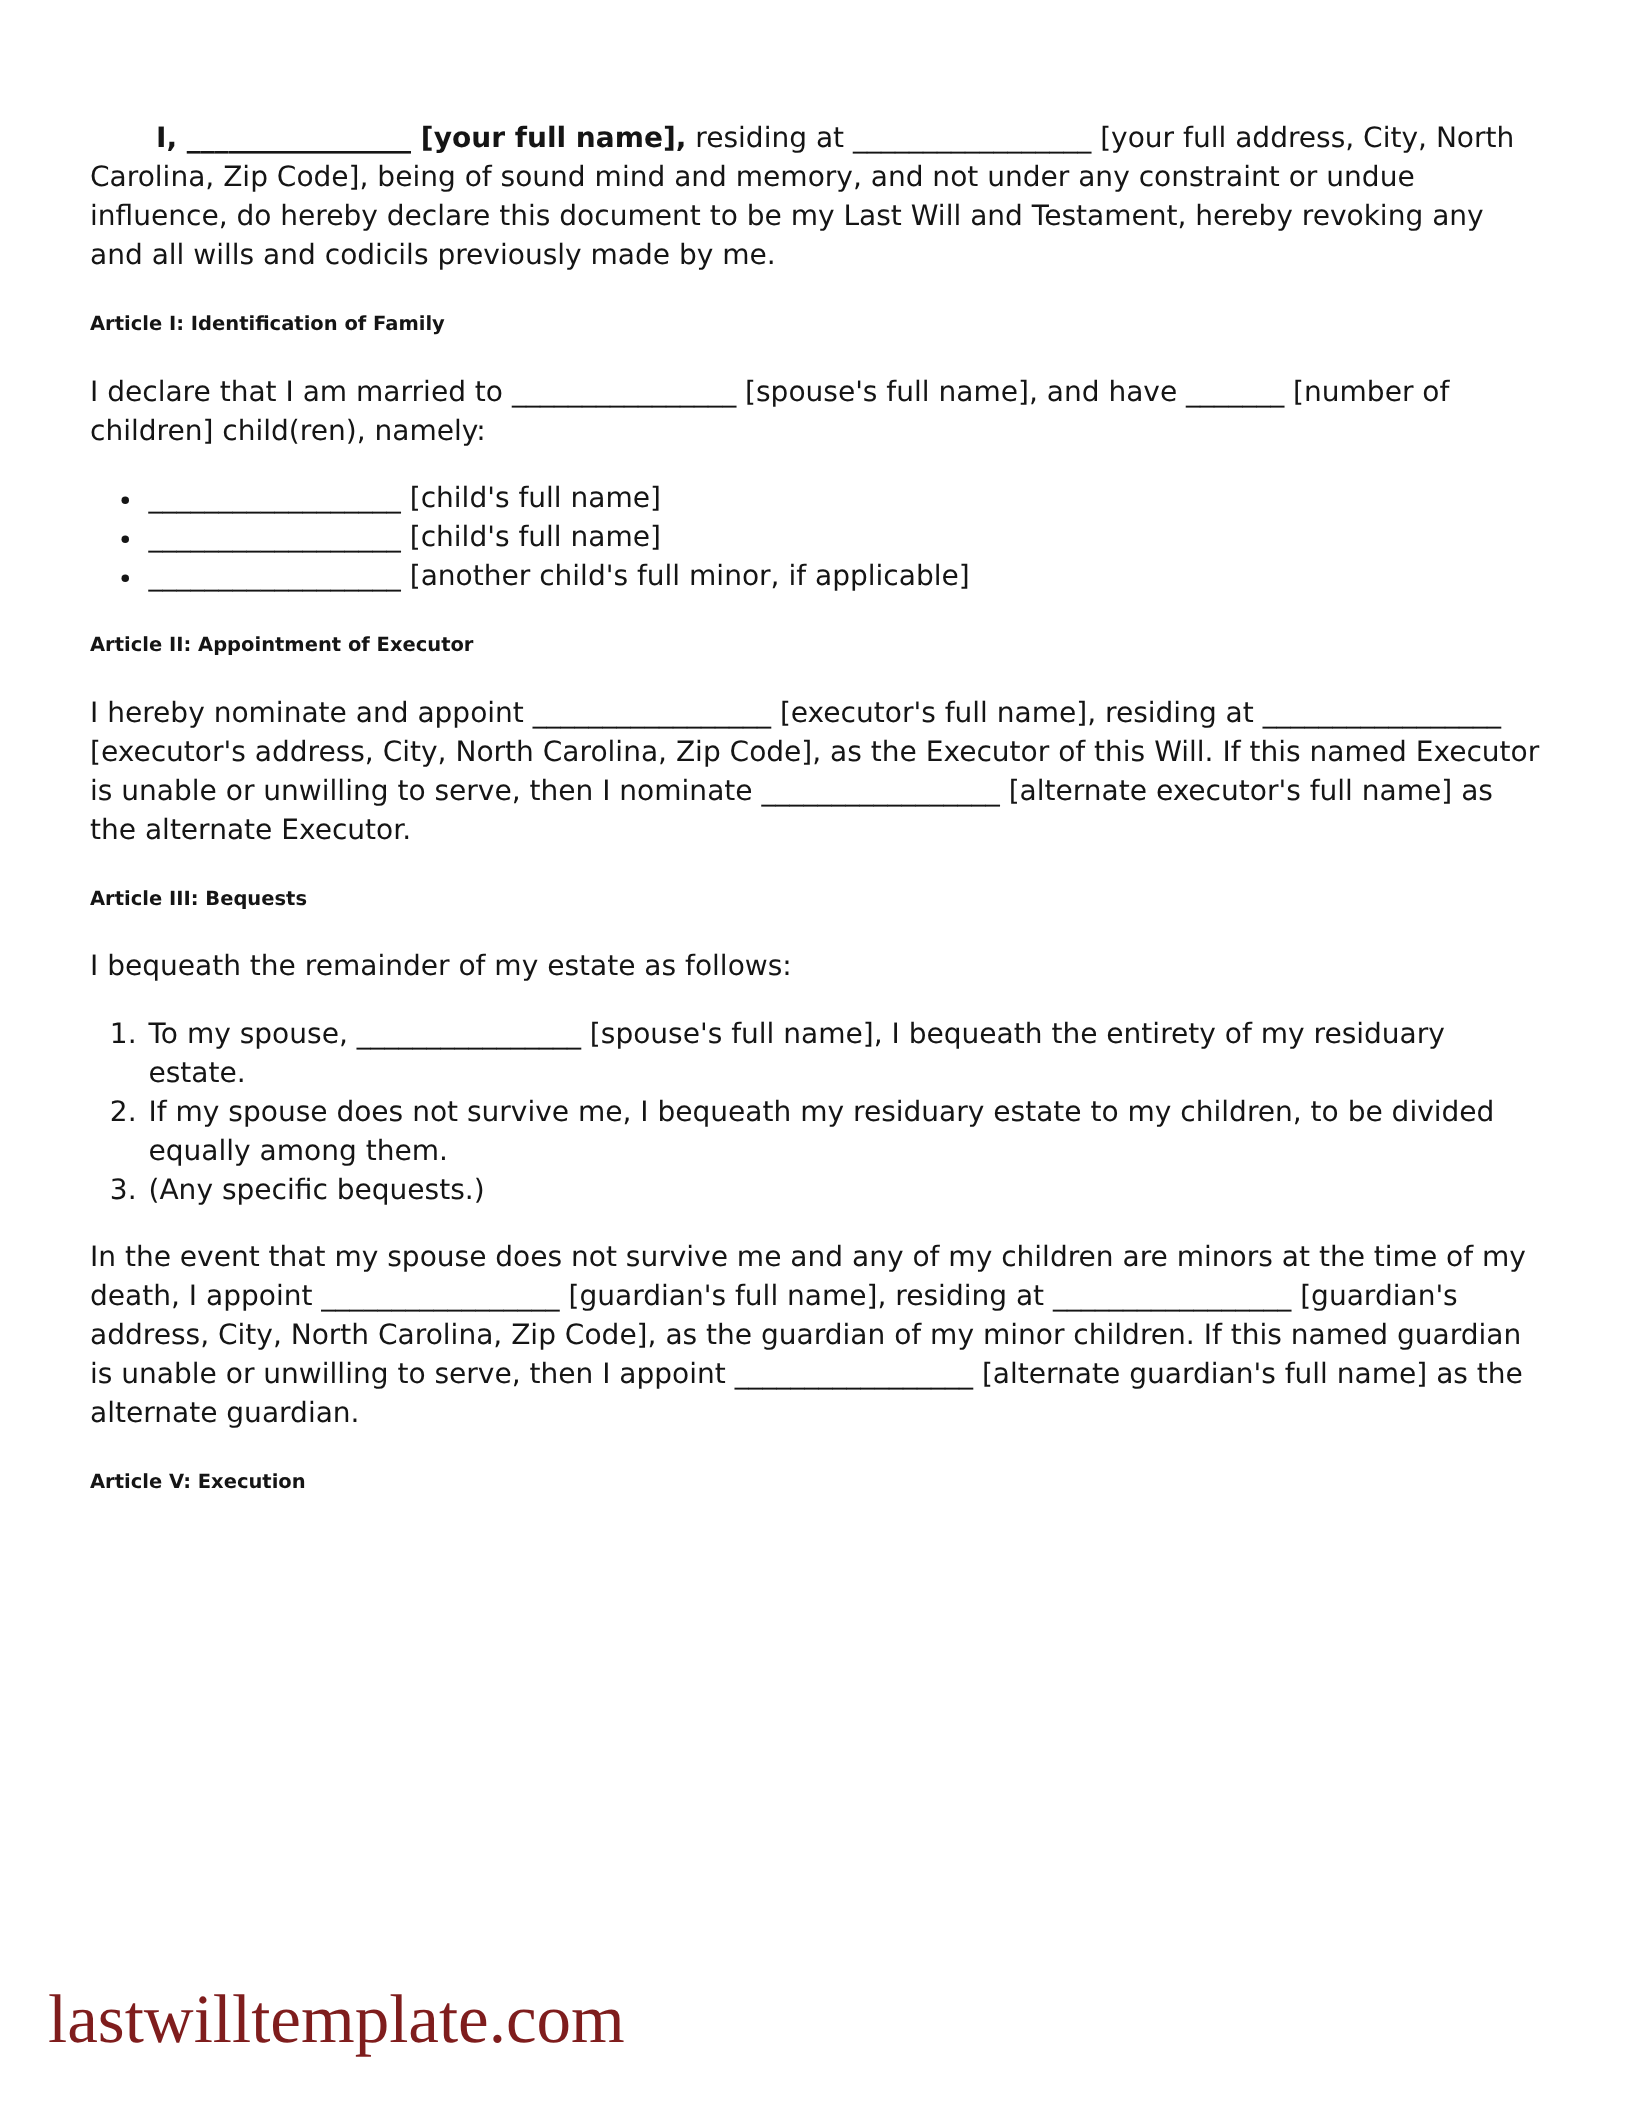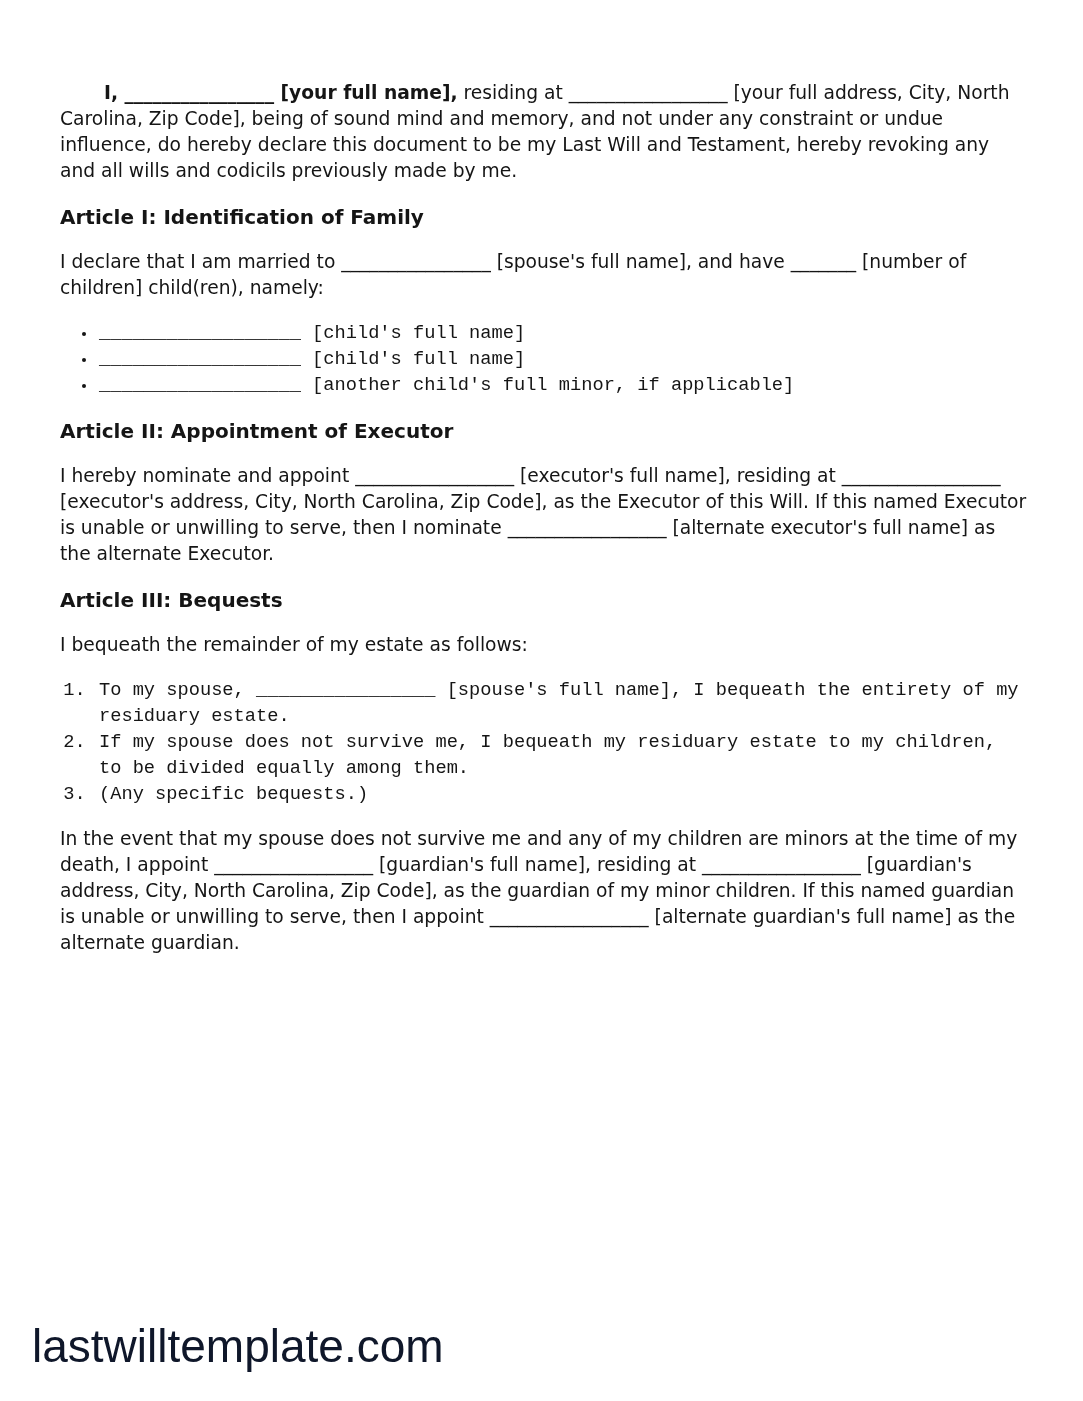--- a/index.html
+++ b/index.html
@@ -14,38 +14,38 @@
     position: relative;
     overflow: hidden;
   }
   .doc {
     padding: 61px 56px 0 60px;
   }
   .doc p, .doc ul, .doc ol {
     margin: 19px 0;
   }
   .doc h2 {
-    font-size: 20px;
+    font-size: 13px;
     line-height: 26px;
     font-weight: bold;
     margin: 20px 0 19px 0;
   }
   .doc ul { padding-left: 37px; }
   .doc ol { padding-left: 37px; }
-  .doc li { padding-left: 2px; font-family: Liberation Mono, monospace; }
+  .doc li { padding-left: 2px; }
   .doc ul li::marker { font-size: 15px; }
   strong { font-weight: bold; margin-left: 44px; }
   .watermark {
     position: absolute;
     left: 32px;
     top: 1316px;
-    font-family: Liberation Sans, sans-serif;
+    font-family: Liberation Serif, serif;
     font-size: 46px;
     line-height: 60px;
-    color: #0f172a;
+    color: #7f1d1d;
     white-space: nowrap;
   }
 </style>
 </head>
 <body>
 
 <main class="doc">
 
 
   <p><strong>I, ________________ [your full name],</strong><span> residing at _________________ [your full address, City, North Carolina, Zip Code], being of sound mind and memory, and not under any constraint or undue influence, do hereby declare this document to be my Last Will and Testament, hereby revoking any and all wills and codicils previously made by me.</span></p>
@@ -72,16 +72,17 @@
 
   <ol>
     <li>To my spouse, ________________ [spouse's full name], I bequeath the entirety of my residuary estate.</li>
     <li>If my spouse does not survive me, I bequeath my residuary estate to my children, to be divided equally among them.</li>
     <li>(Any specific bequests.)</li>
   </ol>
 
 
   <p>In the event that my spouse does not survive me and any of my children are minors at the time of my death, I appoint _________________ [guardian's full name], residing at _________________ [guardian's address, City, North Carolina, Zip Code], as the guardian of my minor children. If this named guardian is unable or unwilling to serve, then I appoint _________________ [alternate guardian's full name] as the alternate guardian.</p>
 
+  <h2>Article V: Execution</h2>
 
 </main>
 
 <div class="watermark">lastwilltemplate.com</div>
 
 </body></html>

